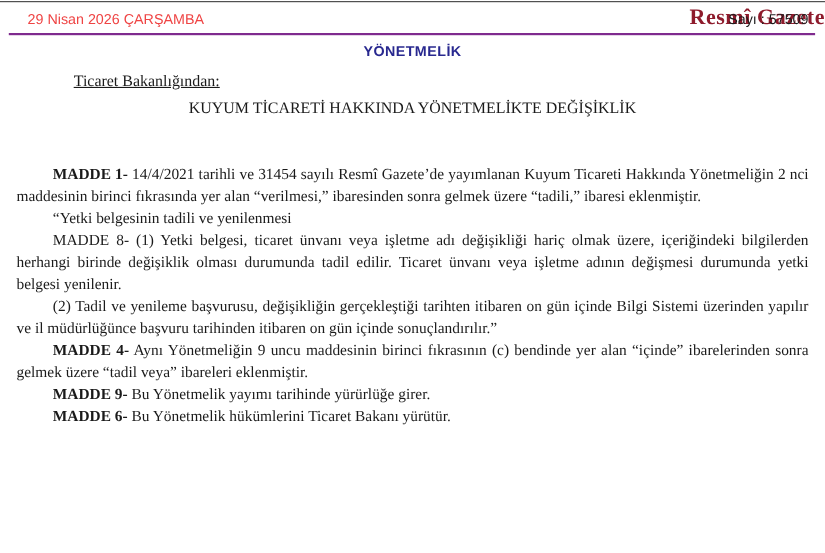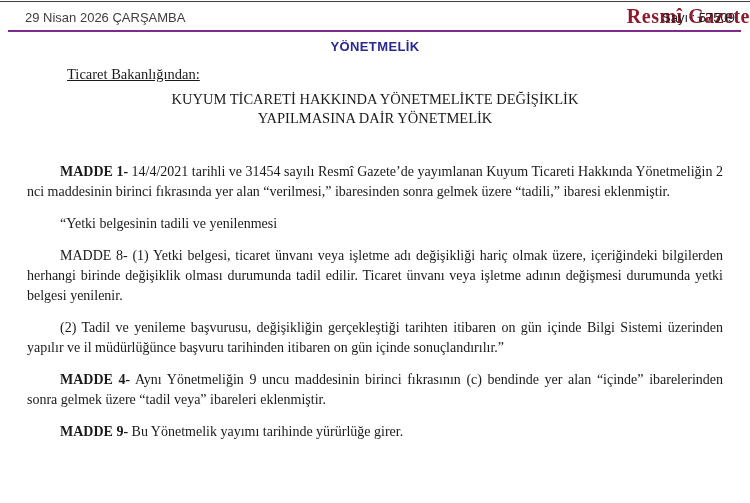--- a/index.html
+++ b/index.html
@@ -14,21 +14,21 @@
   .top-rule{
     position:absolute;top:1px;left:0;right:0;height:1px;
     background:#3f3f3f;
   }
   .masthead{
     position:absolute;top:2px;left:0;right:0;height:28px;
   }
   .masthead .date{
     position:absolute;left:25px;top:8px;
     font-family:"Liberation Sans","DejaVu Sans",sans-serif;
-    font-size:13px;color:#404040;white-space:nowrap;
+    font-size:13px;color:#ef4444;white-space:nowrap;
   }
   .masthead .brand{
     position:absolute;left:12px;right:0;top:3px;text-align:right;
     font-family:"Liberation Serif","DejaVu Serif",serif;
     font-weight:bold;font-size:20px;color:#8e1b2c;letter-spacing:0.5px;
   }
   .masthead .issue{
     position:absolute;right:15px;top:8px;
     font-family:"Liberation Sans","DejaVu Sans",sans-serif;
     font-size:13px;color:#1c1c1c;white-space:nowrap;
@@ -48,21 +48,21 @@
   }
   .doc-title{
     position:absolute;top:90px;left:0;right:0;text-align:center;
     font-weight:normal;font-size:14.5px;line-height:19px;
   }
   .body-text{
     position:absolute;top:150px;left:15px;width:720px;
     font-size:14px;line-height:20px;text-align:justify;
   }
   .body-text p{
-    margin:12px;padding:0;text-indent:33px;
+    margin:0;padding:0;text-indent:33px;
   }
   .body-text b{font-weight:bold;}
 </style>
 </head>
 <body>
 
 <div class="page">
 
   <div class="top-rule"></div>
 
@@ -73,25 +73,25 @@
   </div>
 
   <div class="purple-rule"></div>
 
   <div class="section-heading">YÖNETMELİK</div>
 
   <div class="from-line">Ticaret Bakanlığından:</div>
 
   <div class="doc-title">
     <div>KUYUM TİCARETİ HAKKINDA YÖNETMELİKTE DEĞİŞİKLİK</div>
-    <div>YAPILMASINA DAİR YÖNETMELİK</div>
   </div>
 
   <div class="body-text">
     <p><b>MADDE 1-</b><span> 14/4/2021 tarihli ve 31454 sayılı Resmî Gazete’de yayımlanan Kuyum Ticareti Hakkında Yönetmeliğin 2 nci maddesinin birinci fıkrasında yer alan “verilmesi,” ibaresinden sonra gelmek üzere “tadili,” ibaresi eklenmiştir.</span></p>
     <p><b></b><span>“Yetki belgesinin tadili ve yenilenmesi</span></p>
     <p><b></b><span>MADDE 8- (1) Yetki belgesi, ticaret ünvanı veya işletme adı değişikliği hariç olmak üzere, içeriğindeki bilgilerden herhangi birinde değişiklik olması durumunda tadil edilir. Ticaret ünvanı veya işletme adının değişmesi durumunda yetki belgesi yenilenir.</span></p>
     <p><b></b><span>(2) Tadil ve yenileme başvurusu, değişikliğin gerçekleştiği tarihten itibaren on gün içinde Bilgi Sistemi üzerinden yapılır ve il müdürlüğünce başvuru tarihinden itibaren on gün içinde sonuçlandırılır.”</span></p>
     <p><b>MADDE 4-</b><span> Aynı Yönetmeliğin 9 uncu maddesinin birinci fıkrasının (c) bendinde yer alan “içinde” ibarelerinden sonra gelmek üzere “tadil veya” ibareleri eklenmiştir.</span></p>
     <p><b>MADDE 9-</b><span> Bu Yönetmelik yayımı tarihinde yürürlüğe girer.</span></p>
+    <p><b>MADDE 6-</b><span> Bu Yönetmelik hükümlerini Ticaret Bakanı yürütür.</span></p>
   </div>
 
 </div>
 
 </body></html>

